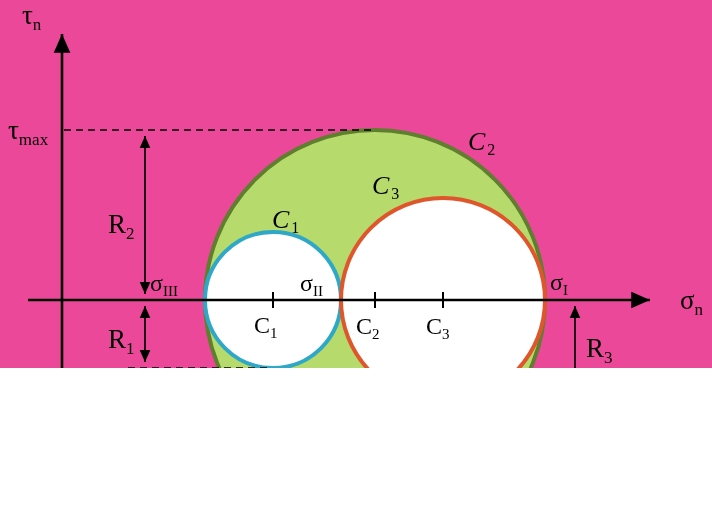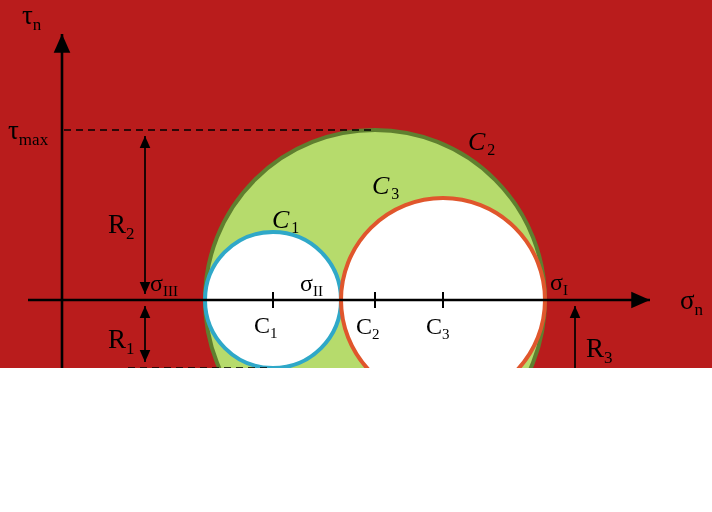--- a/index.html
+++ b/index.html
@@ -1,20 +1,20 @@
 <!DOCTYPE html>
 <html><head>
 <meta charset="utf-8">
 <style>
   html, body { margin: 0; padding: 0; background: #ffffff; }
   .stage {
     position: relative;
     width: 712px;
     height: 368px;
-    background: #b91c1c;
+    background: #ec4899;
     font-family: "Liberation Serif", "DejaVu Serif", serif;
     overflow: hidden;
   }
   svg { display: block; }
   text { fill: #000000; }
   .lbl-main { font-size: 27px; }
   .lbl-sub  { font-size: 17px; }
   .pt-main  { font-size: 24px; }
   .pt-sub   { font-size: 15px; }
   .script-main { font-size: 26px; font-style: italic; }

